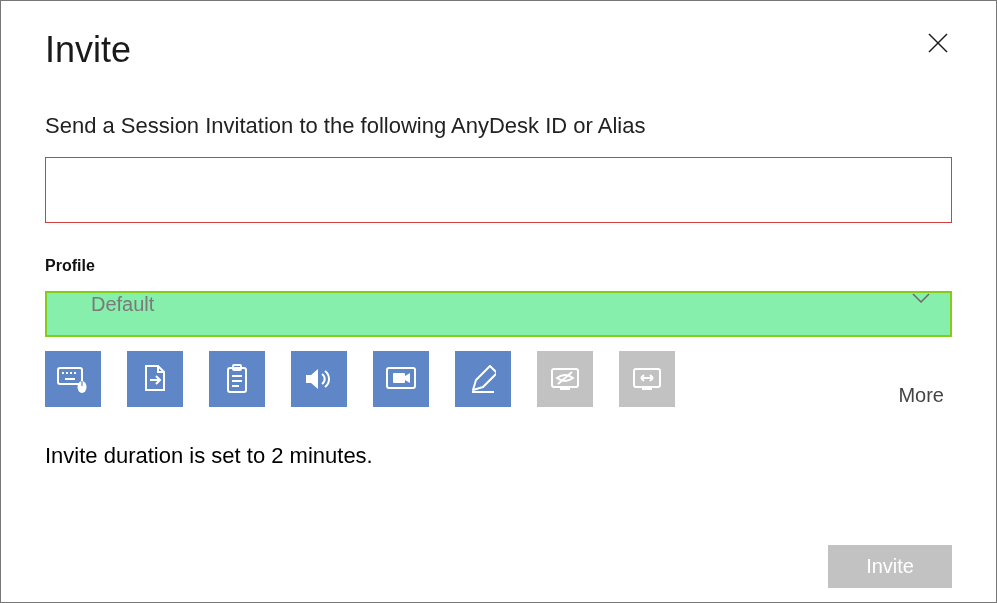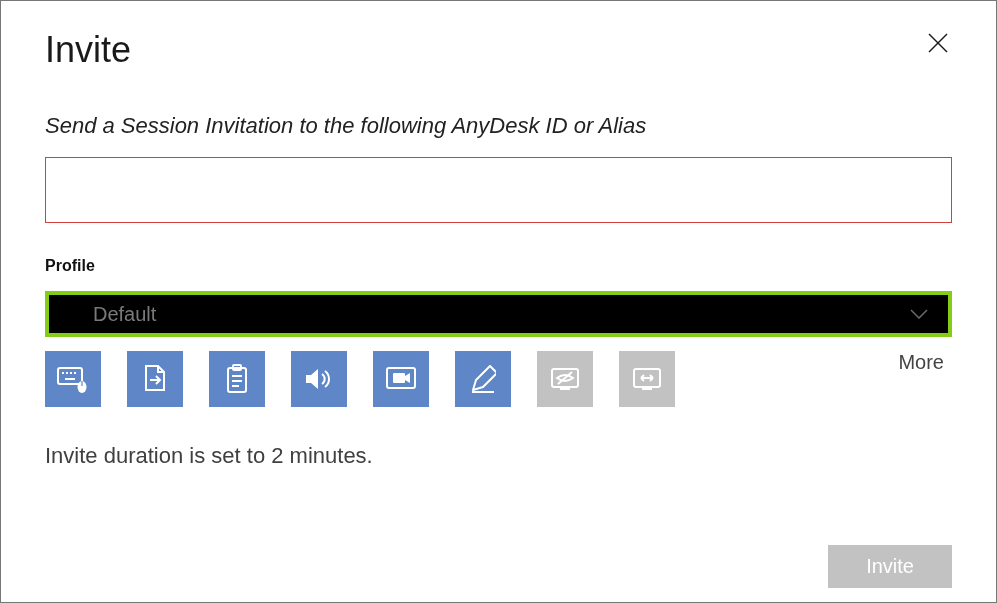--- a/index.html
+++ b/index.html
@@ -36,59 +36,57 @@
     font-size: 36px;
     font-weight: 400;
     color: #1a1a1a;
     margin-bottom: 42px;
   }
   .instruction {
     font-size: 22px;
     font-weight: 400;
     color: #222;
     margin-bottom: 18px;
-    font-style: italic;
   }
   .id-input {
     width: 100%;
     height: 66px;
     border: 1px solid #d04040;
     outline: none;
     font-size: 20px;
     padding: 0 14px;
     margin-bottom: 34px;
   }
   .section-label {
     font-size: 16px;
     font-weight: 700;
     color: #111;
     margin-bottom: 16px;
   }
   .profile-select {
     width: 100%;
     height: 46px;
-    border: 4px solid #84cc16;
-    display: flex;
-    align-items: center;
+    border: 2px solid #84cc16;
+    display: flex;
     justify-content: space-between;
     padding: 0 20px 0 44px;
     cursor: pointer;
     margin-bottom: 14px;
-    background: #000000;
+    background: #86efac;
   }
   .profile-value {
     font-size: 20px;
     color: #7a7a7a;
   }
   .chevron {
     color: #6a6a6a;
   }
   .toolbar-row {
     display: flex;
-    align-items: flex-start;
+    align-items: flex-end;
     gap: 26px;
     margin-bottom: 36px;
   }
   .perm-btn {
     width: 56px;
     height: 56px;
     border: none;
     display: flex;
     align-items: center;
     justify-content: center;
@@ -99,21 +97,21 @@
   .perm-btn svg { display: block; }
   .more-link {
     margin-left: auto;
     font-size: 20px;
     color: #444;
     cursor: pointer;
     padding-right: 8px;
   }
   .duration-text {
     font-size: 22px;
-    color: #404040;
+    color: #000000;
   }
   .footer {
     margin-top: auto;
     display: flex;
     justify-content: flex-end;
   }
   .invite-btn {
     background: #c2c2c2;
     color: #fff;
     border: none;

